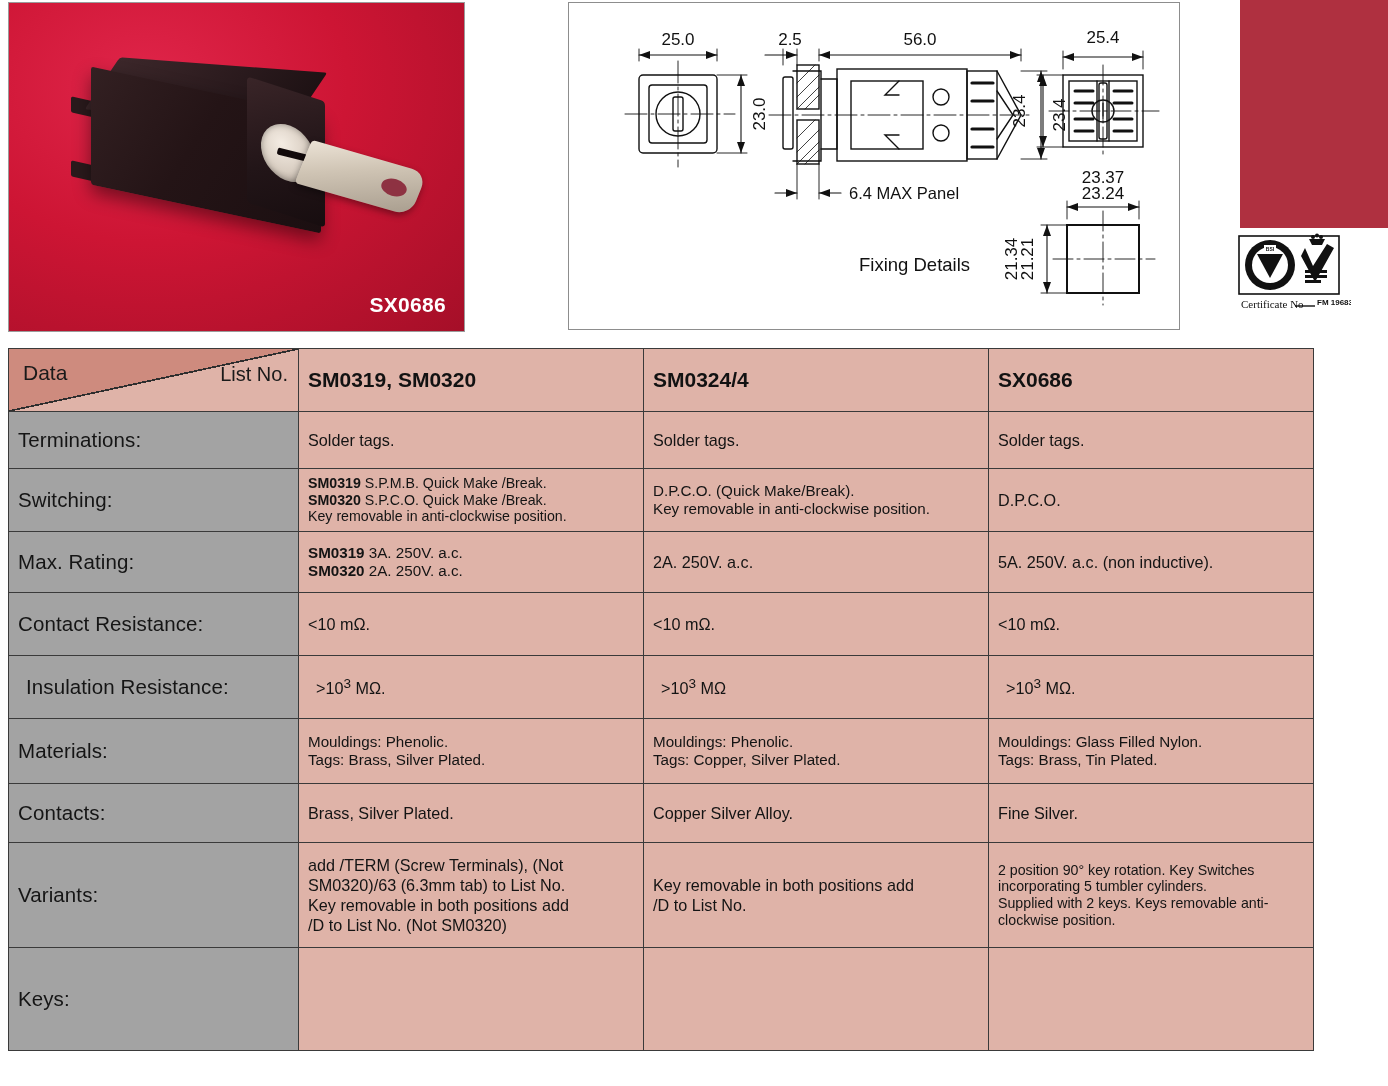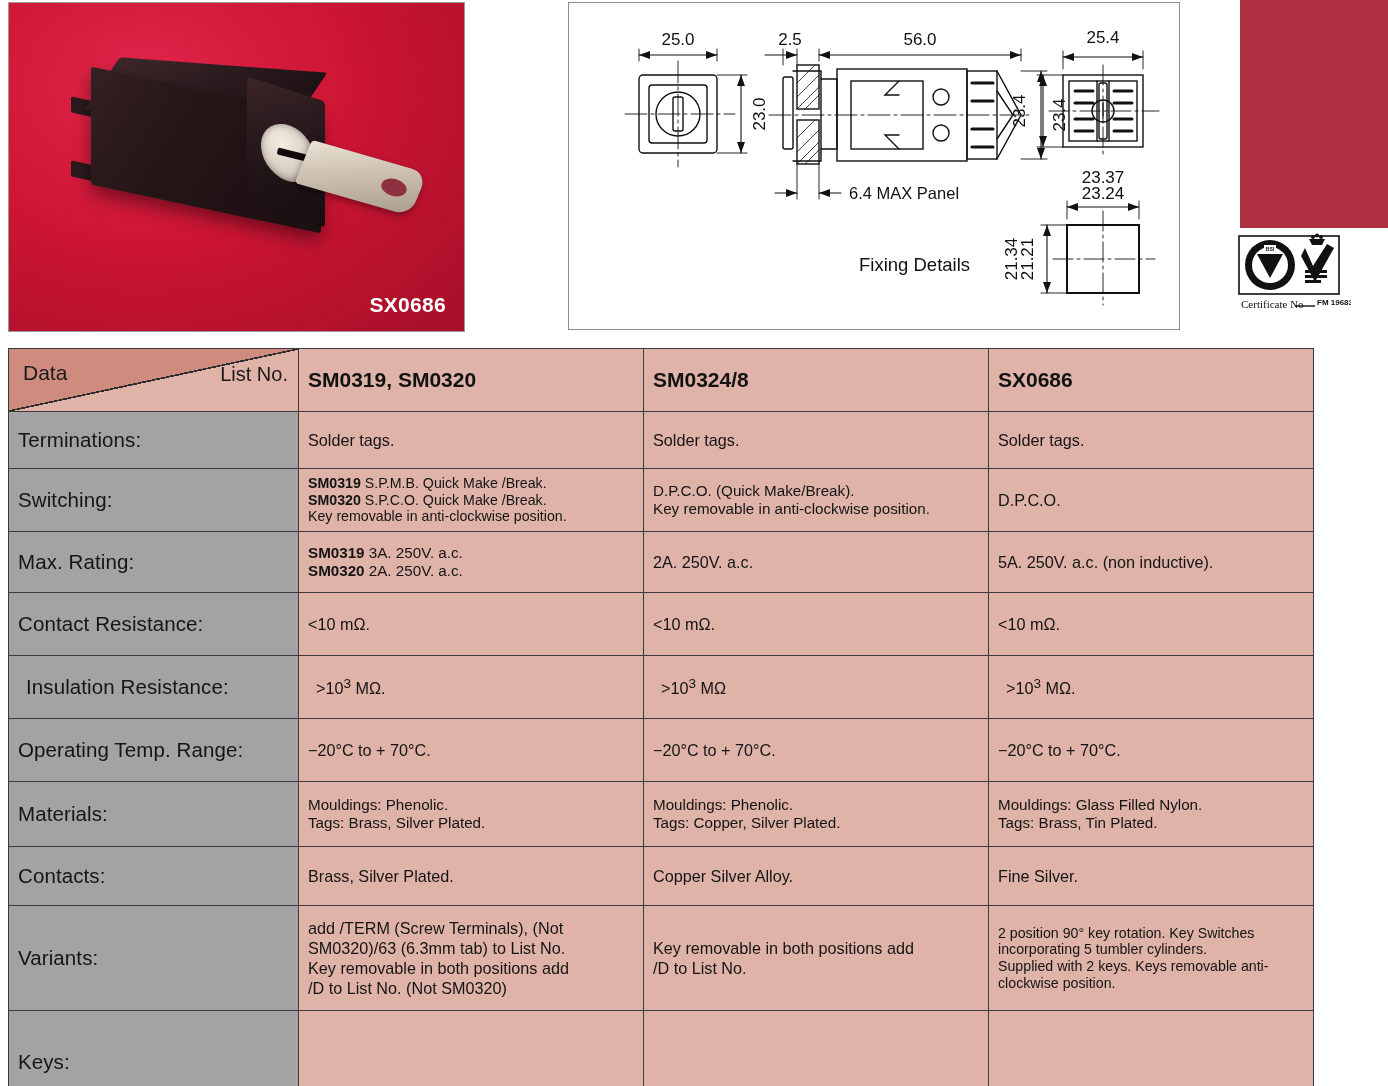--- a/index.html
+++ b/index.html
@@ -364,21 +364,21 @@
     </colgroup>
     <tbody>
 
       <tr>
         <td class="hdr-lbl">
           <div class="diag"></div>
           <span class="data-txt">Data</span>
           <span class="list-txt">List No.</span>
         </td>
         <td class="hdr-val">SM0319, SM0320</td>
-        <td class="hdr-val">SM0324/8</td>
+        <td class="hdr-val">SM0324/4</td>
         <td class="hdr-val">SX0686</td>
       </tr>
 
       <tr class="row-term">
         <td class="lbl">Terminations:</td>
         <td class="val">Solder tags.</td>
         <td class="val">Solder tags.</td>
         <td class="val">Solder tags.</td>
       </tr>
 
@@ -420,26 +420,20 @@
         </td>
         <td class="val">
           <span>&gt;10</span><sup>3</sup><span> MΩ</span>
         </td>
         <td class="val">
           <span>&gt;10</span><sup>3</sup><span> MΩ.</span>
         </td>
       </tr>
 
 
-      <tr class="row-ot">
-        <td class="lbl">Operating Temp. Range:</td>
-        <td class="val">−20°C to + 70°C.</td>
-        <td class="val">−20°C to + 70°C.</td>
-        <td class="val">−20°C to + 70°C.</td>
-      </tr>
 
       <tr class="row-mat">
         <td class="lbl">Materials:</td>
         <td class="val small">
           <div>Mouldings: Phenolic.</div>
           <div>Tags: Brass, Silver Plated.</div>
         </td>
         <td class="val small">
           <div>Mouldings: Phenolic.</div>
           <div>Tags: Copper, Silver Plated.</div>

